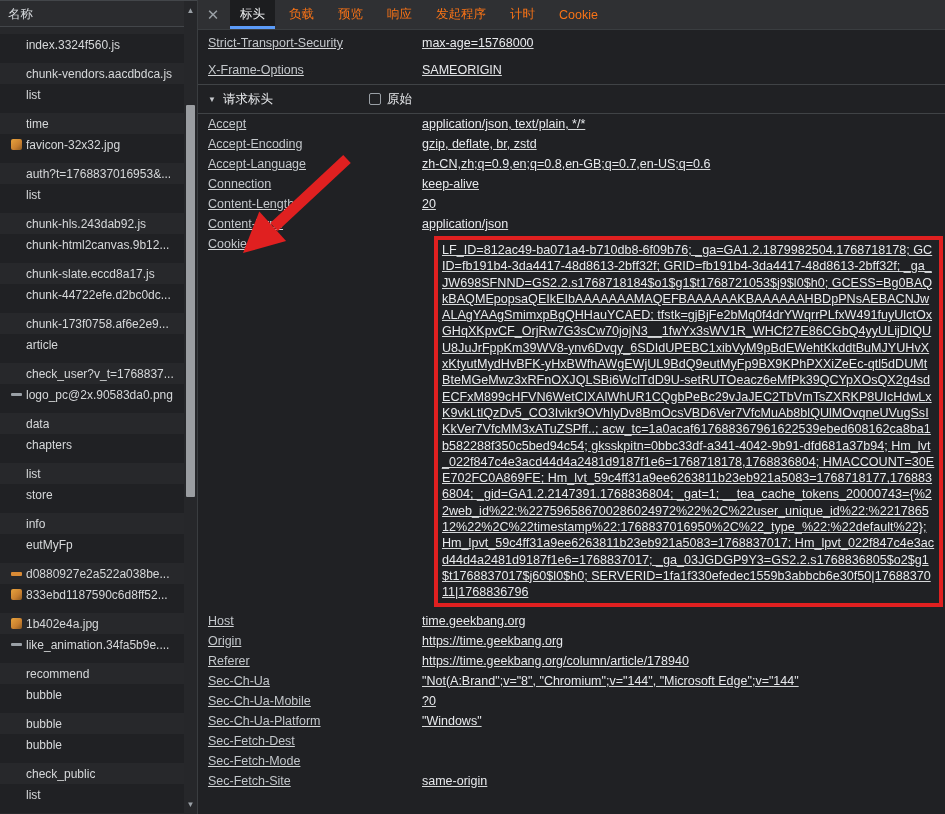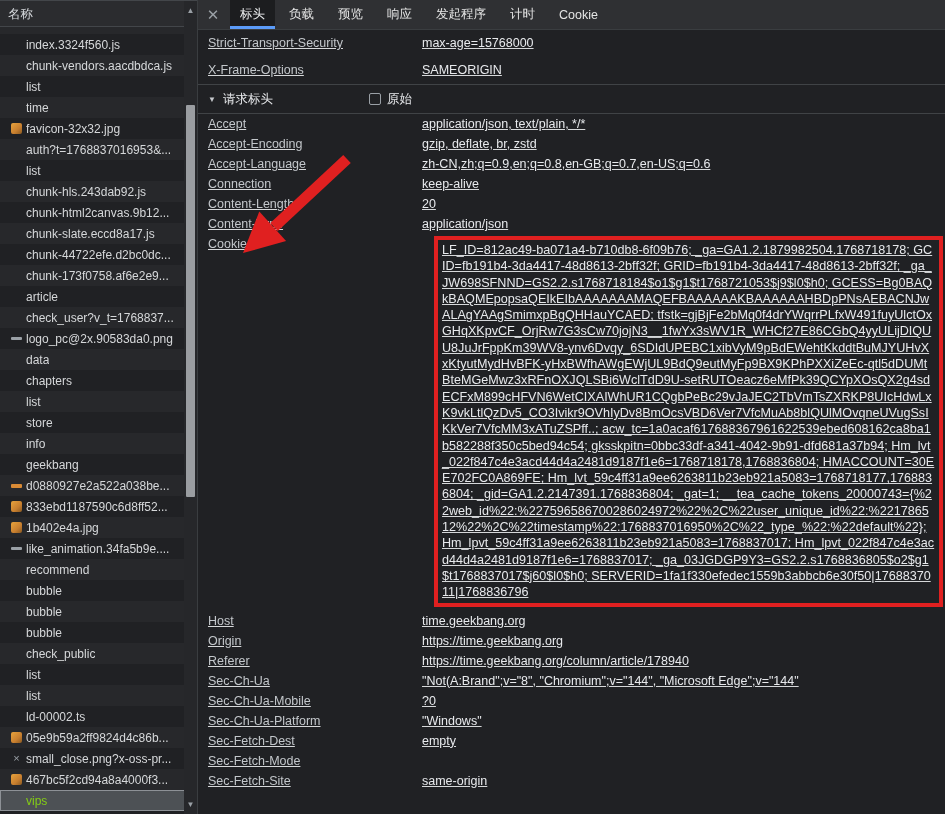--- a/index.html
+++ b/index.html
@@ -8,21 +8,21 @@
   .app { position:relative; width:945px; height:814px; display:flex; color:#d6d8da;border-radius:25px; }
 
   
   .sidebar { position:relative; width:198px; height:814px; background:#202124;
     border-right:1px solid #3a3d40; overflow:hidden; flex:0 0 198px; }
   .sidebar-header { height:27px; line-height:26px; padding-left:8px; font-size:12.5px;
     color:#d7dade; background:#2b2c2f; border-bottom:1px solid #43464a; border-top:1px solid #43464a; }
   .srow-partial { height:7px; background:#27282b; }
   .srow { height:21px; display:flex; align-items:center; padding-left:11px; font-size:12px;
     white-space:nowrap; overflow:hidden; background:#202124; cursor:default; }
-  .srow.alt { background:#27282b; }
+  .srow.alt { background:#27282b;margin-top:8px; }
   .srow.selected { background:#4d5155; color:#84cc16; outline:1px solid #8d9196; outline-offset:-1px; }
   .slabel { overflow:hidden; white-space:nowrap; }
   .ficon { flex:0 0 11px; width:11px; height:11px; margin-right:4px; display:inline-block; }
   .ficon.none { background:transparent; }
   .ficon.image { background:linear-gradient(135deg,#e8a33d 0%,#c87f2f 60%,#8a5a22 100%); border-radius:2px; }
   .ficon.image-line { height:3px; margin-top:0; background:#9aa0a6; border-radius:1px; align-self:center; }
   .ficon.image-line-orange { height:4px; background:#d98a35; border-radius:1px; align-self:center; }
   .ficon.close { color:#9aa0a6; font-size:11px; line-height:11px; text-align:center; }
 
   
@@ -34,21 +34,21 @@
   .sb-thumb { position:absolute; left:2px; width:9px; top:104px; height:392px; background:#9a9da1; border-radius:1px; }
 
   
   .panel { flex:1; display:flex; flex-direction:column; background:#202124; min-width:0; }
   .tabbar { height:30px; background:#2f3033; display:flex; align-items:stretch;
     border-bottom:1px solid #3a3d40; flex:0 0 30px; }
   .tab-close { width:30px; display:flex; align-items:center; justify-content:center;
     color:#9aa0a6; font-size:15px; cursor:pointer; }
   .tabs { display:flex;text-align:center; }
   .tab { display:flex; align-items:center; padding:0 10px; margin:0 2px; font-size:12.5px;
-    color:#e5e5e5; cursor:pointer; position:relative; }
+    color:#f97316; cursor:pointer; position:relative; }
   .tab.active { color:#f1f3f4; background:#1c1d1f; }
   .tab.active::after { content:""; position:absolute; left:0; right:0; bottom:0; height:3px; background:#5b9bf8; }
 
   .content { flex:1; overflow:hidden; }
   .hrow { display:flex; align-items:flex-start; font-size:12.5px;text-decoration:underline; }
   .hrow.resp { height:27px; line-height:27px; }
   .hrow.req { min-height:20px; line-height:20px; }
   .hname { flex:0 0 224px; padding-left:10px; color:#c3c7cb; white-space:nowrap; overflow:hidden; }
   .hvalue { flex:1; color:#e8eaed; white-space:nowrap; overflow:hidden; padding-right:4px; }
   .sep { border-top:1px solid #404346; }
@@ -148,21 +148,21 @@
         <div class="srow">
           <span class="ficon none"></span>
           <span class="slabel">store</span>
         </div>
         <div class="srow alt">
           <span class="ficon none"></span>
           <span class="slabel">info</span>
         </div>
         <div class="srow">
           <span class="ficon none"></span>
-          <span class="slabel">geekbang</span>
+          <span class="slabel">eutMyFp</span>
         </div>
         <div class="srow alt">
           <span class="ficon image-line-orange"></span>
           <span class="slabel">d0880927e2a522a038be...</span>
         </div>
         <div class="srow">
           <span class="ficon image"></span>
           <span class="slabel">833ebd1187590c6d8ff52...</span>
         </div>
         <div class="srow alt">
@@ -315,21 +315,20 @@
           <div class="hrow req">
             <div class="hname">Sec-Ch-Ua-Mobile</div>
             <div class="hvalue">?0</div>
           </div>
           <div class="hrow req">
             <div class="hname">Sec-Ch-Ua-Platform</div>
             <div class="hvalue">"Windows"</div>
           </div>
           <div class="hrow req">
             <div class="hname">Sec-Fetch-Dest</div>
-            <div class="hvalue">empty</div>
           </div>
           <div class="hrow req">
             <div class="hname">Sec-Fetch-Mode</div>
           </div>
           <div class="hrow req">
             <div class="hname">Sec-Fetch-Site</div>
             <div class="hvalue">same-origin</div>
           </div>
         </div>
     </div>

